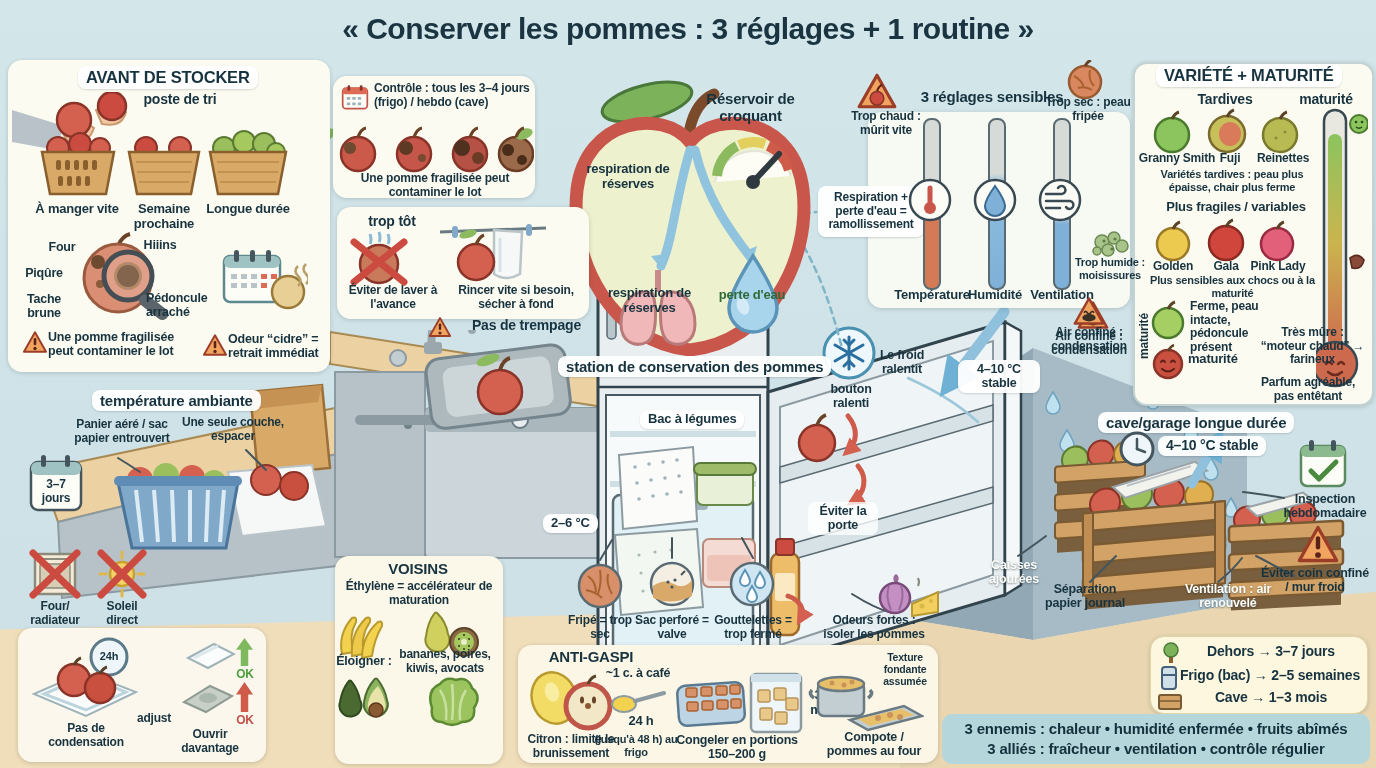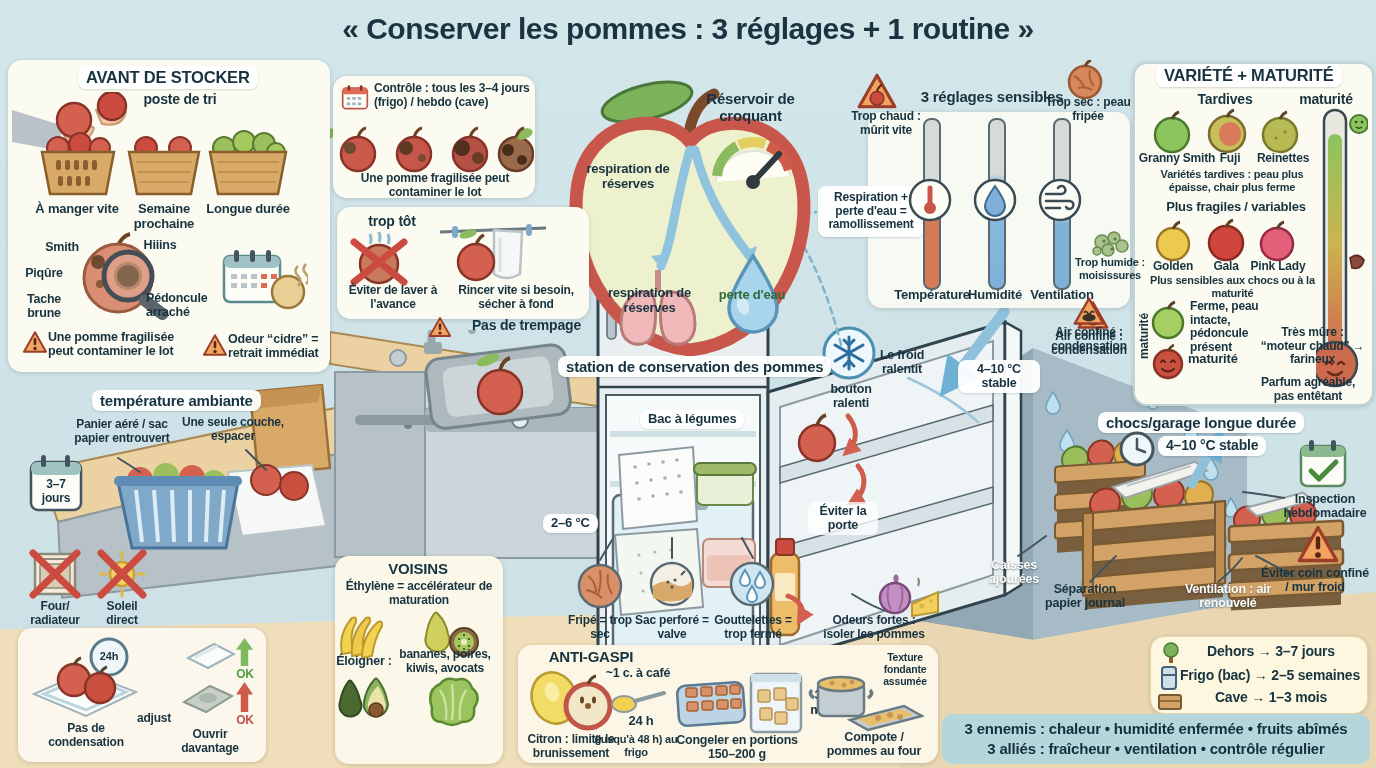--- a/index.html
+++ b/index.html
@@ -335,21 +335,21 @@
   <svg class="abs" style="left:70px;top:232px;z-index:5;" width="110" height="90" viewBox="0 0 110 90">
     <path d="M48 14 q4 -10 12 -12" stroke="#6a4327" stroke-width="4" fill="none"></path>
     <circle cx="48" cy="46" r="34" fill="#da8f74" stroke="#9a5a40" stroke-width="3"></circle>
     <circle cx="28" cy="30" r="7" fill="#6e4a30"></circle>
     <circle cx="30" cy="52" r="4" fill="#8a5a3a"></circle>
     <circle cx="58" cy="44" r="14" fill="#a9764f"></circle>
     <circle cx="58" cy="44" r="11" fill="#6e4a30"></circle>
     <circle cx="58" cy="44" r="24" fill="rgba(255,255,255,0.15)" stroke="#444e54" stroke-width="5"></circle>
     <rect x="74" y="60" width="34" height="12" rx="6" fill="#5a646a" transform="rotate(38 74 60)"></rect>
   </svg>
-  <div class="t s125" style="left:38px;top:240px;width:48px;z-index:5;">Smith</div>
+  <div class="t s125" style="left:38px;top:240px;width:48px;z-index:5;">Four</div>
   <div class="t s125" style="left:18px;top:266px;width:52px;z-index:5;">Piqûre</div>
   <div class="t s125" style="left:16px;top:292px;width:56px;z-index:5;">Tache brune</div>
   <div class="t s125" style="left:132px;top:238px;width:56px;z-index:5;">Hiiins</div>
   <div class="t s125" style="left:146px;top:258px;width:86px;text-align:left;z-index:5;margin-top:33px;">Pédoncule arraché</div>
 
   <svg class="abs" style="left:222px;top:248px;z-index:5;" width="86" height="62" viewBox="0 0 86 62">
     <rect x="2" y="8" width="56" height="46" rx="6" fill="#fdfdf8" stroke="#5a8a8f" stroke-width="2.5"></rect>
     <rect x="2" y="8" width="56" height="12" rx="6" fill="#9fc3c2"></rect>
     <rect x="12" y="2" width="5" height="12" rx="2.5" fill="#44555e"></rect>
       <rect x="28" y="2" width="5" height="12" rx="2.5" fill="#44555e"></rect>
@@ -799,21 +799,21 @@
   <div class="t s10" style="left:876px;top:652px;width:58px;z-index:5;">Texture fondante assumée</div>
   <div class="t s125" style="left:824px;top:730px;width:100px;z-index:5;">Compote / pommes au four</div>
 
   <svg class="abs" style="left:1072px;top:296px;z-index:5;" width="34" height="30" viewBox="0 0 40 36">
       <path d="M20 3 L37 33 H3 Z" fill="#f0a45f" stroke="#9c3d28" stroke-width="3" stroke-linejoin="round"></path>
       <ellipse cx="20" cy="26" rx="8" ry="4.5" fill="#3a3026"></ellipse>
       <path d="M14 20 q2 -3 4 0 q2 3 4 0 q2 -3 4 0" stroke="#3a3026" stroke-width="2" fill="none"></path>
     </svg>
   <div class="t s12" style="left:1038px;top:326px;width:102px;z-index:5;">Air confiné : condensation</div>
   <div class="t pill s125" style="left:958px;top:360px;width:66px;z-index:5;">4–10 °C stable</div>
-  <div class="t pill s15" style="left:1098px;top:412px;z-index:5;">chocs/garage longue durée</div>
+  <div class="t pill s15" style="left:1098px;top:412px;z-index:5;">cave/garage longue durée</div>
   <svg class="abs" style="left:1118px;top:430px;z-index:5;" width="38" height="38" viewBox="0 0 38 38">
     <circle cx="19" cy="19" r="16" fill="#eef6f9" stroke="#44555e" stroke-width="3"></circle>
     <line x1="19" y1="19" x2="19" y2="9" stroke="#44555e" stroke-width="2.5" stroke-linecap="round"></line>
     <line x1="19" y1="19" x2="27" y2="22" stroke="#44555e" stroke-width="2.5" stroke-linecap="round"></line>
   </svg>
   <div class="t pill s14" style="left:1158px;top:436px;z-index:5;">4–10 °C stable</div>
   <svg class="abs" style="left:1298px;top:438px;z-index:5;" width="50" height="52" viewBox="0 0 50 52">
     <rect x="3" y="8" width="44" height="40" rx="6" fill="#fdfdf8" stroke="#5a8a5f" stroke-width="2.5"></rect>
     <rect x="3" y="8" width="44" height="11" rx="5" fill="#8cba8f"></rect>
     <rect x="11" y="2" width="5" height="11" rx="2.5" fill="#44555e"></rect>

